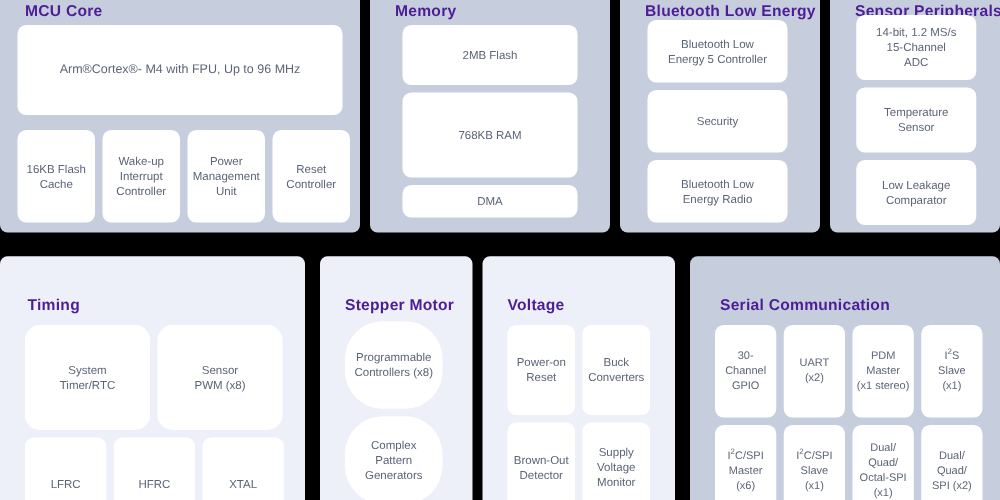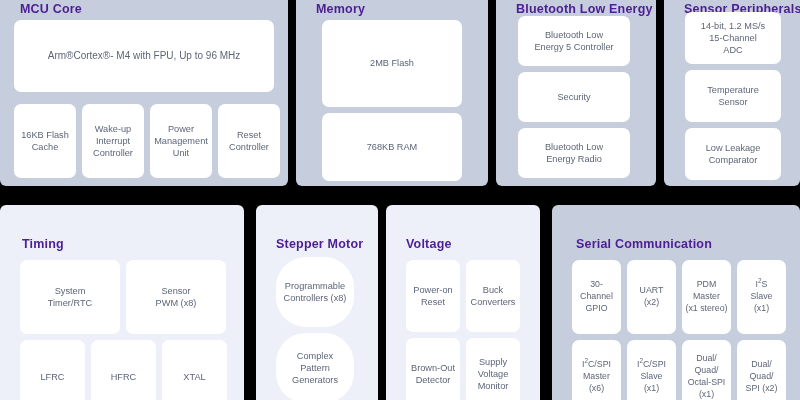--- a/index.html
+++ b/index.html
@@ -75,21 +75,21 @@
   #sec-ble   .panel-title,
   #sec-sen   .panel-title { position: absolute; top: 16px; left: 20px; }
 
   #sec-mcu .blocks { position: absolute; top: 34px; left: 14px; width: 260px; gap: 6px; }
   #sec-mcu .row-a .block { width: 260px; height: 72px; font-size: 10px; }
   #sec-mcu .row-b { display: flex; gap: 6px; margin-top: 6px; justify-content: center; }
   #sec-mcu .row-b .block { width: 62px; height: 74px; }
 
   #sec-mem .blocks { position: absolute; top: 34px; left: 26px; width: 140px; }
   #sec-mem .block { width: 140px; }
-  #sec-mem .b1 { height: 87px; text-align: center; }
+  #sec-mem .b1 { height: 48px; text-align: center; }
   #sec-mem .b2 { height: 68px; margin-top: 6px; }
   #sec-mem .b3 { height: 26px; margin-top: 6px; }
 
   #sec-ble .blocks { position: absolute; top: 30px; left: 22px; width: 112px; }
   #sec-ble .block { width: 112px; height: 50px; }
   #sec-ble .block + .block { margin-top: 6px; }
 
   #sec-sen .blocks { position: absolute; top: 26px; left: 21px; width: 96px; }
   #sec-sen .block { width: 96px; height: 52px; }
   #sec-sen .block + .block { margin-top: 6px; }
@@ -100,21 +100,21 @@
   #sec-volt  { left: 386px; top: 205px; width: 154px; height: 210px; }
   #sec-ser   { left: 552px; top: 205px; width: 248px; height: 210px; }
 
   #sec-tim  .panel-title { position: absolute; top: 32px; left: 22px; }
   #sec-step .panel-title { position: absolute; top: 32px; left: 20px; }
   #sec-volt .panel-title { position: absolute; top: 32px; left: 20px; }
   #sec-ser  .panel-title { position: absolute; top: 32px; left: 24px; }
 
   #sec-tim .blocks { position: absolute; top: 55px; left: 20px; width: 205px; }
   #sec-tim .row-a { display: flex; gap: 6px; }
-  #sec-tim .row-a .block { width: 100px; height: 74px; }
+  #sec-tim .row-a .block { width: 100px; height: 84px; border-radius: 12px; }
   #sec-tim .row-b { display: flex; gap: 6px; margin-top: 6px; }
   #sec-tim .row-b .block { width: 65px; height: 74px; }
 
   #sec-step .blocks { position: absolute; top: 52px; left: 20px; width: 78px; }
   #sec-step .block { width: 78px; height: 70px; border-radius: 30px; }
   #sec-step .block + .block { margin-top: 6px; }
 
   #sec-volt .blocks { position: absolute; top: 55px; left: 20px; width: 115px; }
   #sec-volt .row { display: flex; gap: 6px; }
   #sec-volt .row + .row { margin-top: 6px; }

